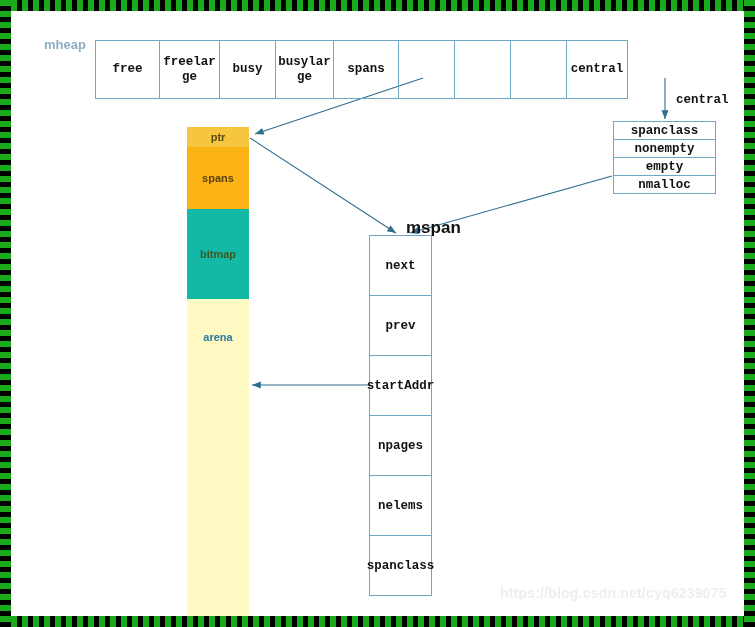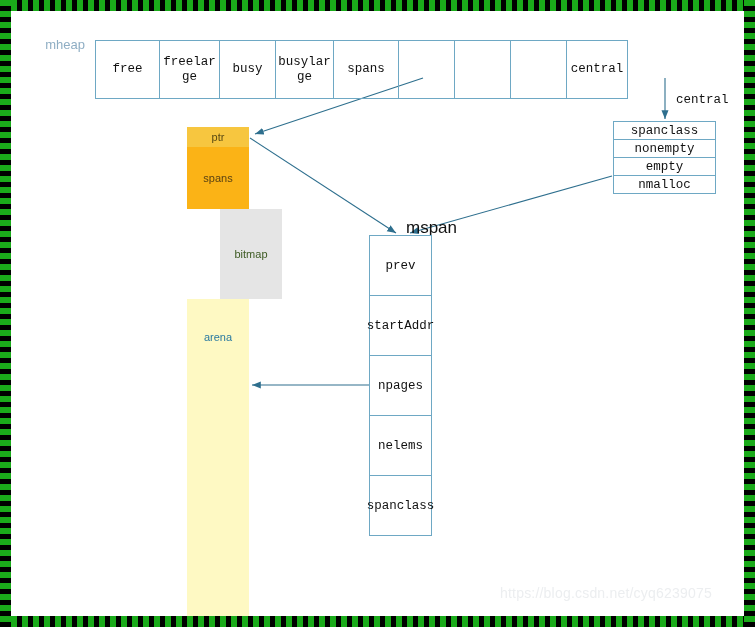--- a/index.html
+++ b/index.html
@@ -7,20 +7,21 @@
     padding: 0;
     background: #ffffff;
   }
   #canvas {
     position: relative;
     width: 755px;
     height: 627px;
     background: #ffffff;
     overflow: hidden;
     font-family: "Liberation Serif", serif;
+    font-weight: bold;
   }
 
   
   .frame-edge {
     position: absolute;
     background-color: #000000;
     background-image: repeating-linear-gradient(90deg,
         #1aab1a 0px, #1aab1a 6px,
         #000000 6px, #000000 11px);
   }
@@ -92,21 +93,21 @@
     width: 62px;
     box-sizing: border-box;
     display: flex;
     align-items: center;
     justify-content: center;
     font-family: "Liberation Sans", sans-serif;
     font-size: 11px;
   }
   #seg-ptr    { height: 20px;  background: #f7c63f; color: #5a4a13; }
   #seg-spans  { height: 62px;  background: #fbb316; color: #5a4213; }
-  #seg-bitmap { height: 90px;  background: #e5e5e5; color: #3d5a22; margin-left: 33px; }
+  #seg-bitmap { height: 90px;  background: #14b8a6; color: #3d5a22; }
   #seg-arena  { height: 317px; background: #fef9c3; color: #2a7aa0; align-items: flex-start; padding-top: 32px; }
 
   
   #central-stack {
     position: absolute;
     left: 613px;
     top: 121px;
     width: 102px;
     border-left: 1px solid #6ea8c4;
     border-top: 1px solid #6ea8c4;
@@ -235,20 +236,21 @@
 
   <div id="central-stack">
       <div class="central-row">spanclass</div>
       <div class="central-row">nonempty</div>
       <div class="central-row">empty</div>
       <div class="central-row">nmalloc</div>
     </div>
 
   <div id="mspan-label">mspan</div>
   <div id="mspan-box">
+      <div class="mspan-row">next</div>
       <div class="mspan-row">prev</div>
       <div class="mspan-row">startAddr</div>
       <div class="mspan-row">npages</div>
       <div class="mspan-row">nelems</div>
       <div class="mspan-row">spanclass</div>
     </div>
 
   <div id="watermark">https://blog.csdn.net/cyq6239075</div>
 
   <div class="frame-edge" id="frame-top"></div>

